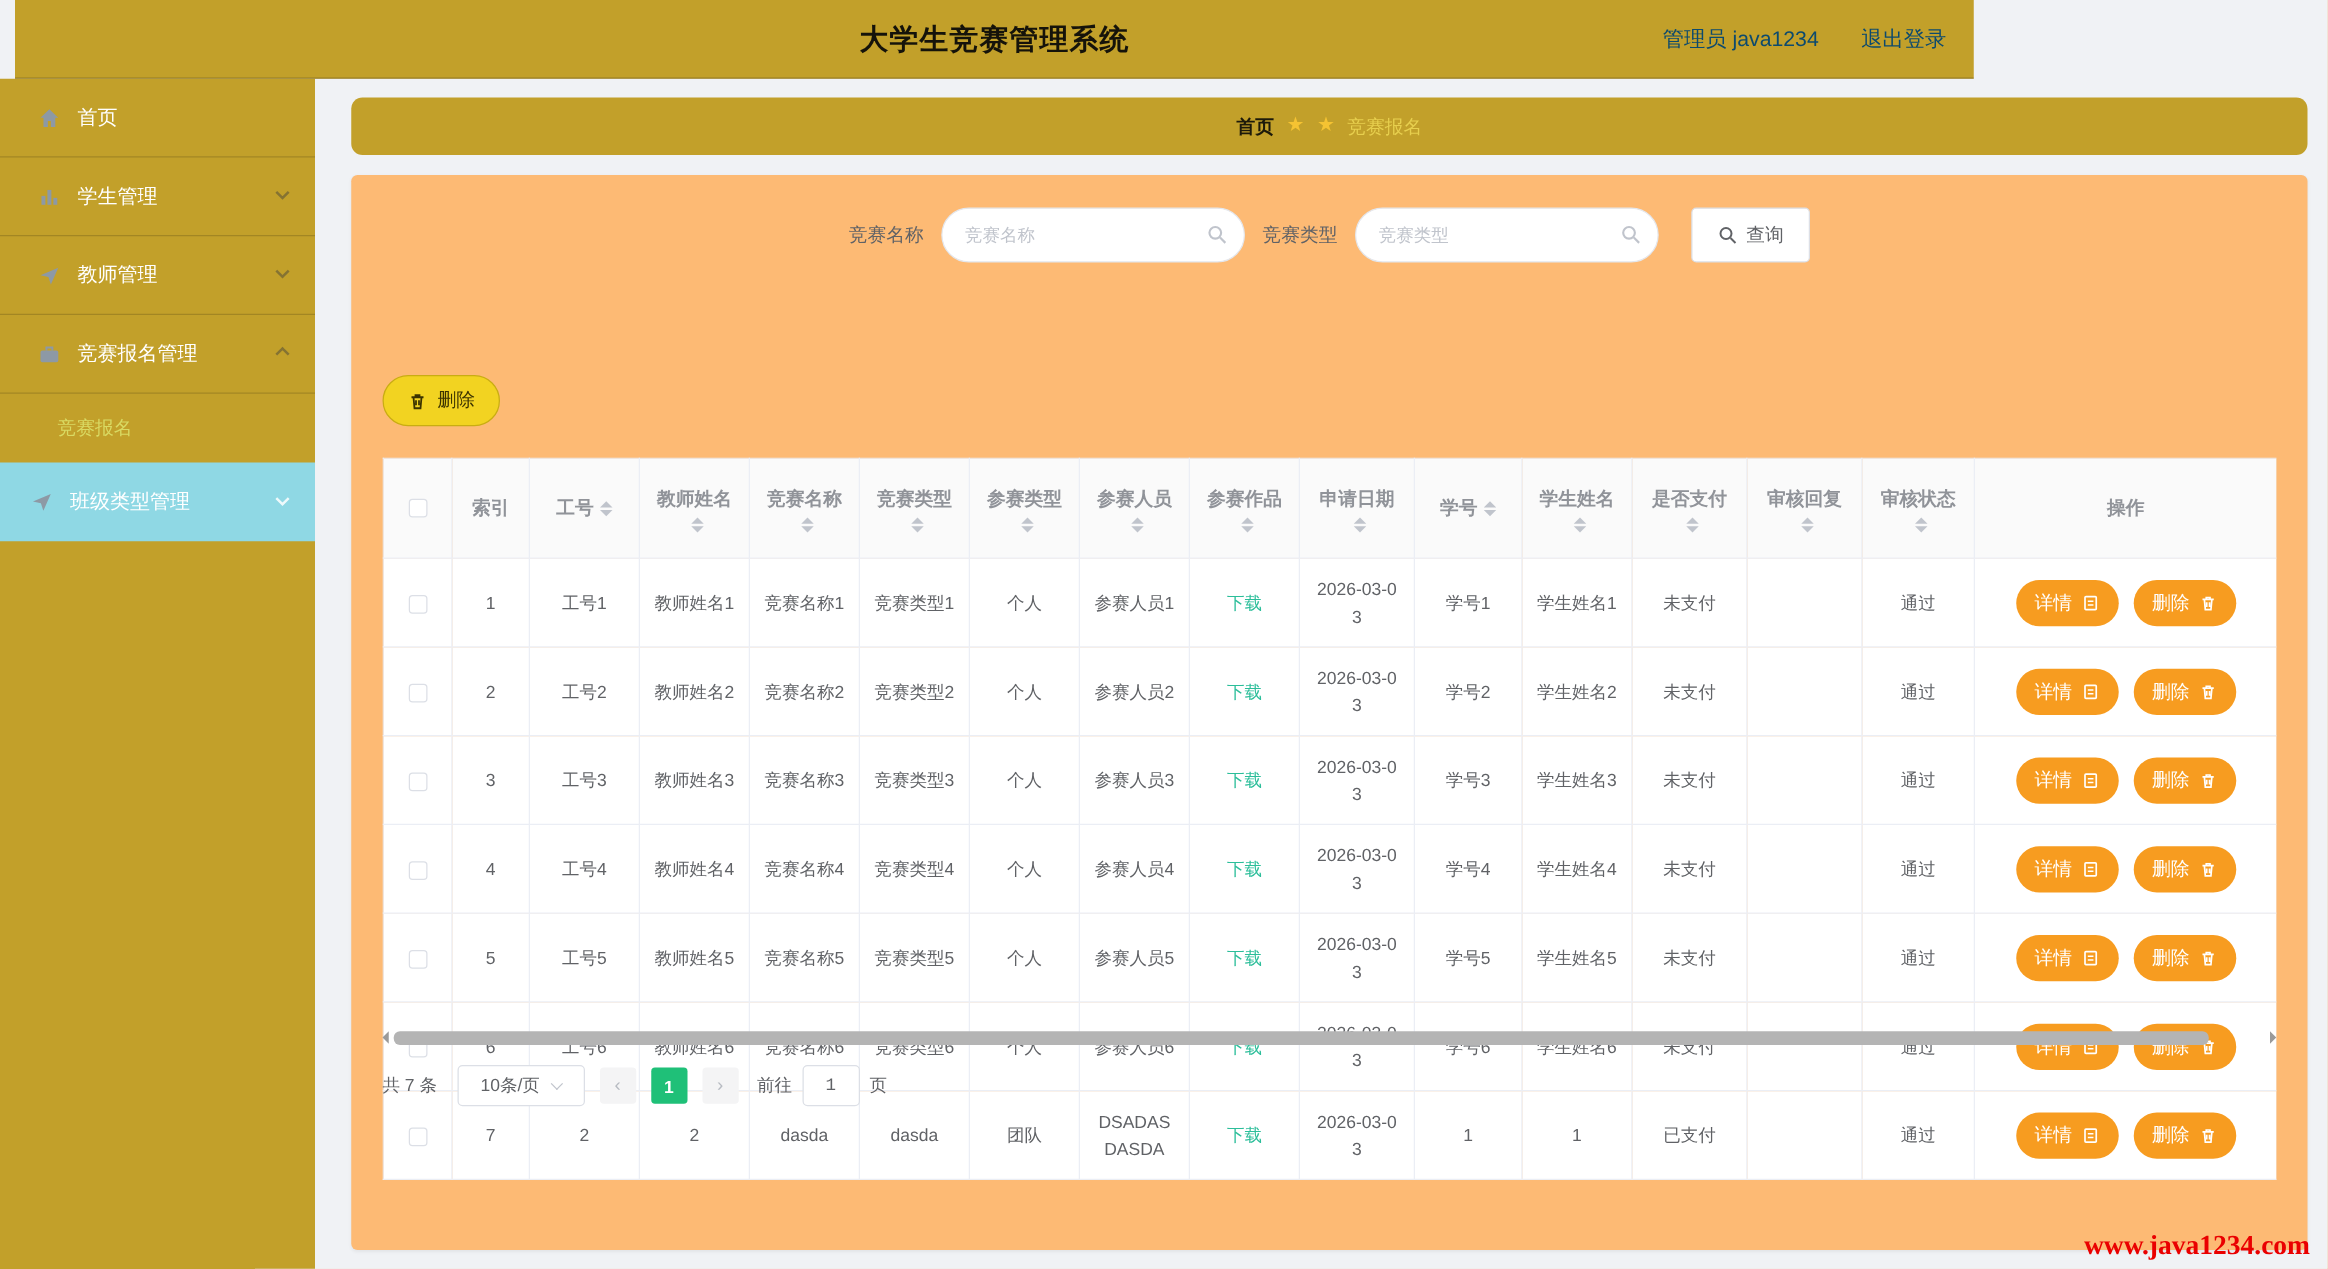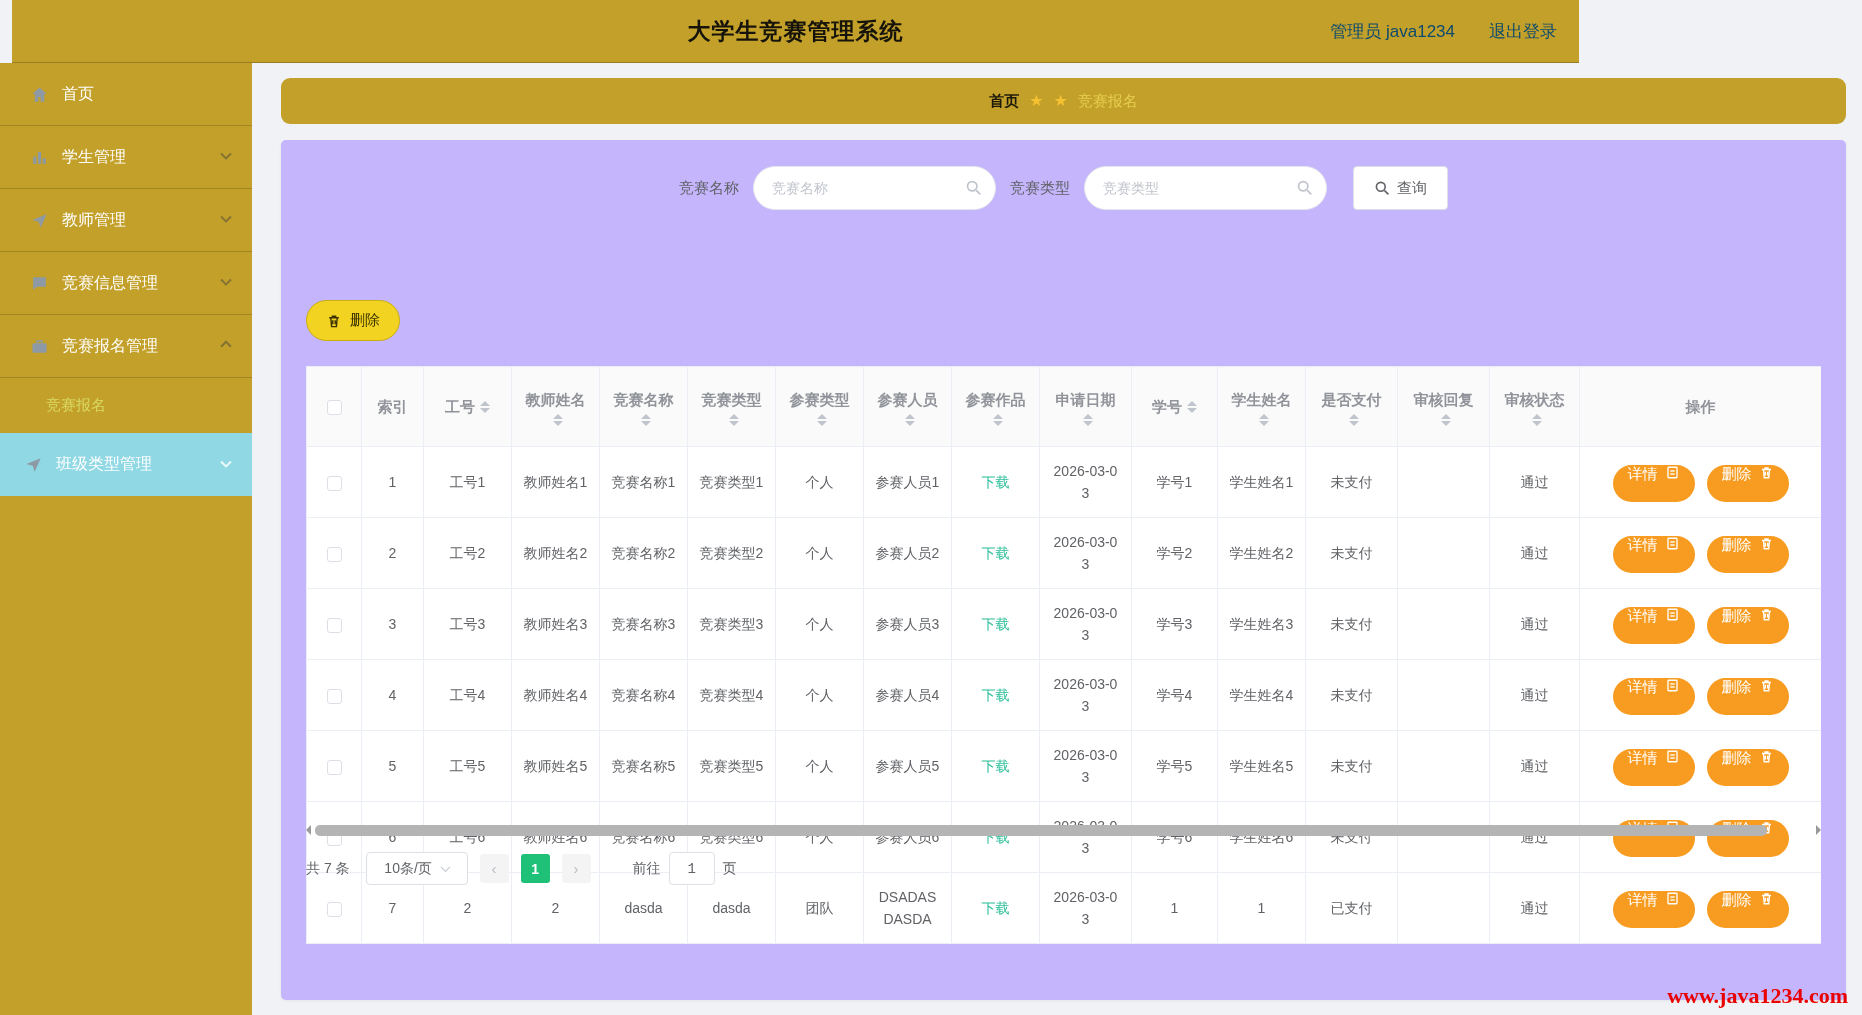--- a/index.html
+++ b/index.html
@@ -37,21 +37,21 @@
   
   .main { position:absolute; left:252px; top:63px; width:1610px; height:952px; }
   .breadcrumb { position:absolute; left:29px; top:15px; width:1565px; height:46px;
     background:#c2a02a; border-radius:9px; display:flex; align-items:center;
     justify-content:center; gap:10px; }
   .bc-home { font-size:15px; font-weight:bold; color:#1d1a0a; cursor:pointer; }
   .star { color:#f5c332; font-size:16px; line-height:1; }
   .bc-cur { font-size:15px; color:#e7cf4e; }
 
   .card { position:absolute; left:29px; top:77px; width:1565px; height:860px;
-    background:#c4b5fd; border-radius:5px; box-shadow:0 1px 3px rgba(0,0,0,.06); }
+    background:#fdba74; border-radius:5px; box-shadow:0 1px 3px rgba(0,0,0,.06); }
 
   
   .search-row { display:flex; align-items:center; justify-content:center;
     gap:14px; padding-top:26px; }
   .search-label { font-size:15px; color:#606266; }
   .search-box { position:relative; width:243px; height:44px; }
   .search-box input { width:100%; height:100%; border:1px solid #e4e7ed;
     border-radius:22px; padding:0 40px 0 18px; font-size:14px; color:#606266;
     outline:none; font-family:inherit; }
   .search-box input::placeholder { color:#c0c4cc; }
@@ -83,21 +83,21 @@
     justify-content:center; row-gap:2px; }
   .caret { display:inline-flex; flex-direction:column; margin-left:5px; }
   .caret i { width:0; height:0; border:5px solid transparent; display:block; }
   .caret .up { border-bottom-color:#c0c4cc; margin-bottom:2px; border-top-width:0; }
   .caret .dn { border-top-color:#c0c4cc; border-bottom-width:0; }
   .cb { display:inline-block; width:15px; height:15px; border:1px solid #dcdfe6;
     border-radius:3px; background:#fff; cursor:pointer; vertical-align:middle; }
   .dl-link { color:#2cbe9a; cursor:pointer; }
   .act-btn { height:37px; padding:0 15px; border:none; border-radius:19px;
     background:#f79c20; color:#fff; font-size:15px; display:inline-flex;
-    gap:7px; cursor:pointer; font-family:inherit; }
+    align-items:center; gap:7px; cursor:pointer; font-family:inherit; }
   .act-btn + .act-btn { margin-left:12px; }
   .act-btn svg { width:15px; height:15px; fill:none; stroke:#fff; stroke-width:1.8; }
 
   
   .hscroll { position:absolute; left:25px; top:683px; width:1515px; height:14px;
     display:flex; align-items:center; }
   .hs-arrow { width:0; height:0; border:5px solid transparent; }
   .hs-arrow.left  { border-right-color:#9a9a9a; border-left-width:0; }
   .hs-arrow.right { border-left-color:#9a9a9a; border-right-width:0; }
   .hs-track { flex:1; height:11px; margin:0 4px; position:relative; }
@@ -112,21 +112,21 @@
     display:inline-flex; align-items:center; justify-content:center; gap:10px;
     color:#606266; font-size:14px; cursor:pointer; background:#fff; }
   .pg-select .chev { width:7px; height:7px; border-right:1.5px solid #c0c4cc;
     border-bottom:1.5px solid #c0c4cc; transform:rotate(45deg) translate(-1px,-1px); }
   .pg-btn { width:29px; height:29px; border-radius:3px; background:#f4f4f5;
     display:inline-flex; align-items:center; justify-content:center;
     color:#b7bbc2; font-size:15px; cursor:pointer; }
   .pg-page { width:29px; height:29px; border-radius:3px; background:#1fc078;
     color:#fff; font-weight:bold; display:inline-flex; align-items:center;
     justify-content:center; font-size:14px; cursor:pointer; }
-  .pg-goto { display:inline-flex; align-items:center; gap:8px; margin-left:30px;font-family:Liberation Mono, monospace; }
+  .pg-goto { display:inline-flex; align-items:center; gap:8px; margin-left:3px;font-family:Liberation Mono, monospace; }
   .pg-goto input { width:46px; height:33px; border:1px solid #dcdfe6; border-radius:4px;
     text-align:center; font-size:14px; color:#606266; outline:none; font-family:inherit; }
 
   .watermark { position:absolute; right:14px; bottom:6px;
     font-family:"Liberation Serif","DejaVu Serif",serif; 
     font-weight:bold; font-size:22px; color:#ea0000; }
 </style>
 </head>
 <body>
 
@@ -158,29 +158,20 @@
       <span>学生管理</span>
       <span class="chev down"></span>
     </div>
     <div class="menu-item">
       <span class="mi-icon">
         <svg viewBox="0 0 24 24">
           <path d="M3 11.5L21 4l-7.5 17-2.5-7.5z"></path>
         </svg>
       </span>
       <span>教师管理</span>
-      <span class="chev down"></span>
-    </div>
-    <div class="menu-item">
-      <span class="mi-icon">
-        <svg viewBox="0 0 24 24">
-          <path d="M4 4h16v12H9l-5 4z"></path>
-        </svg>
-      </span>
-      <span>竞赛信息管理</span>
       <span class="chev down"></span>
     </div>
     <div class="menu-item">
       <span class="mi-icon">
         <svg viewBox="0 0 24 24">
           <rect x="3" y="8" width="18" height="12" rx="2"></rect>
           <path d="M9 8V5h6v3" fill="none" stroke="currentColor" stroke-width="2"></path>
         </svg>
       </span>
       <span>竞赛报名管理</span>

